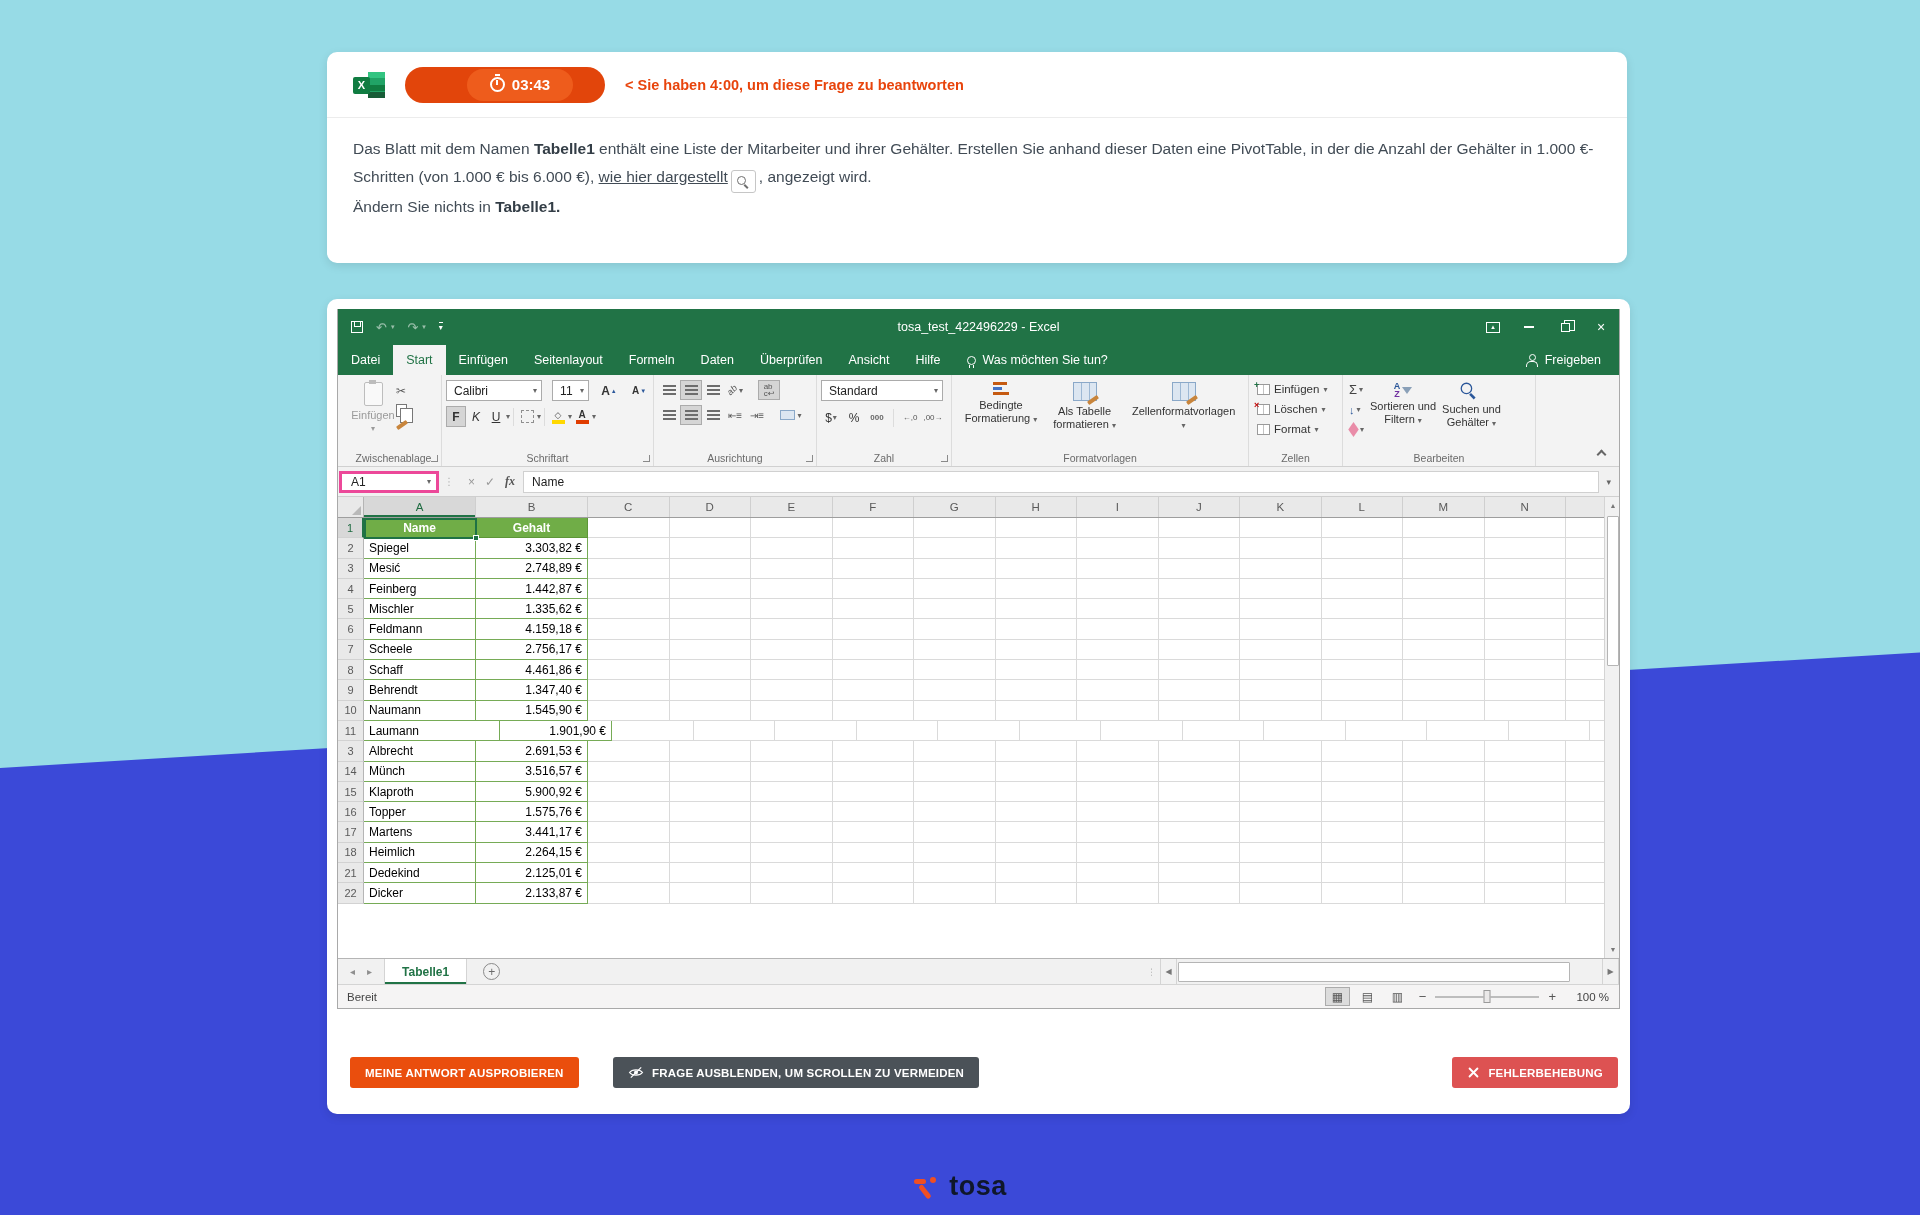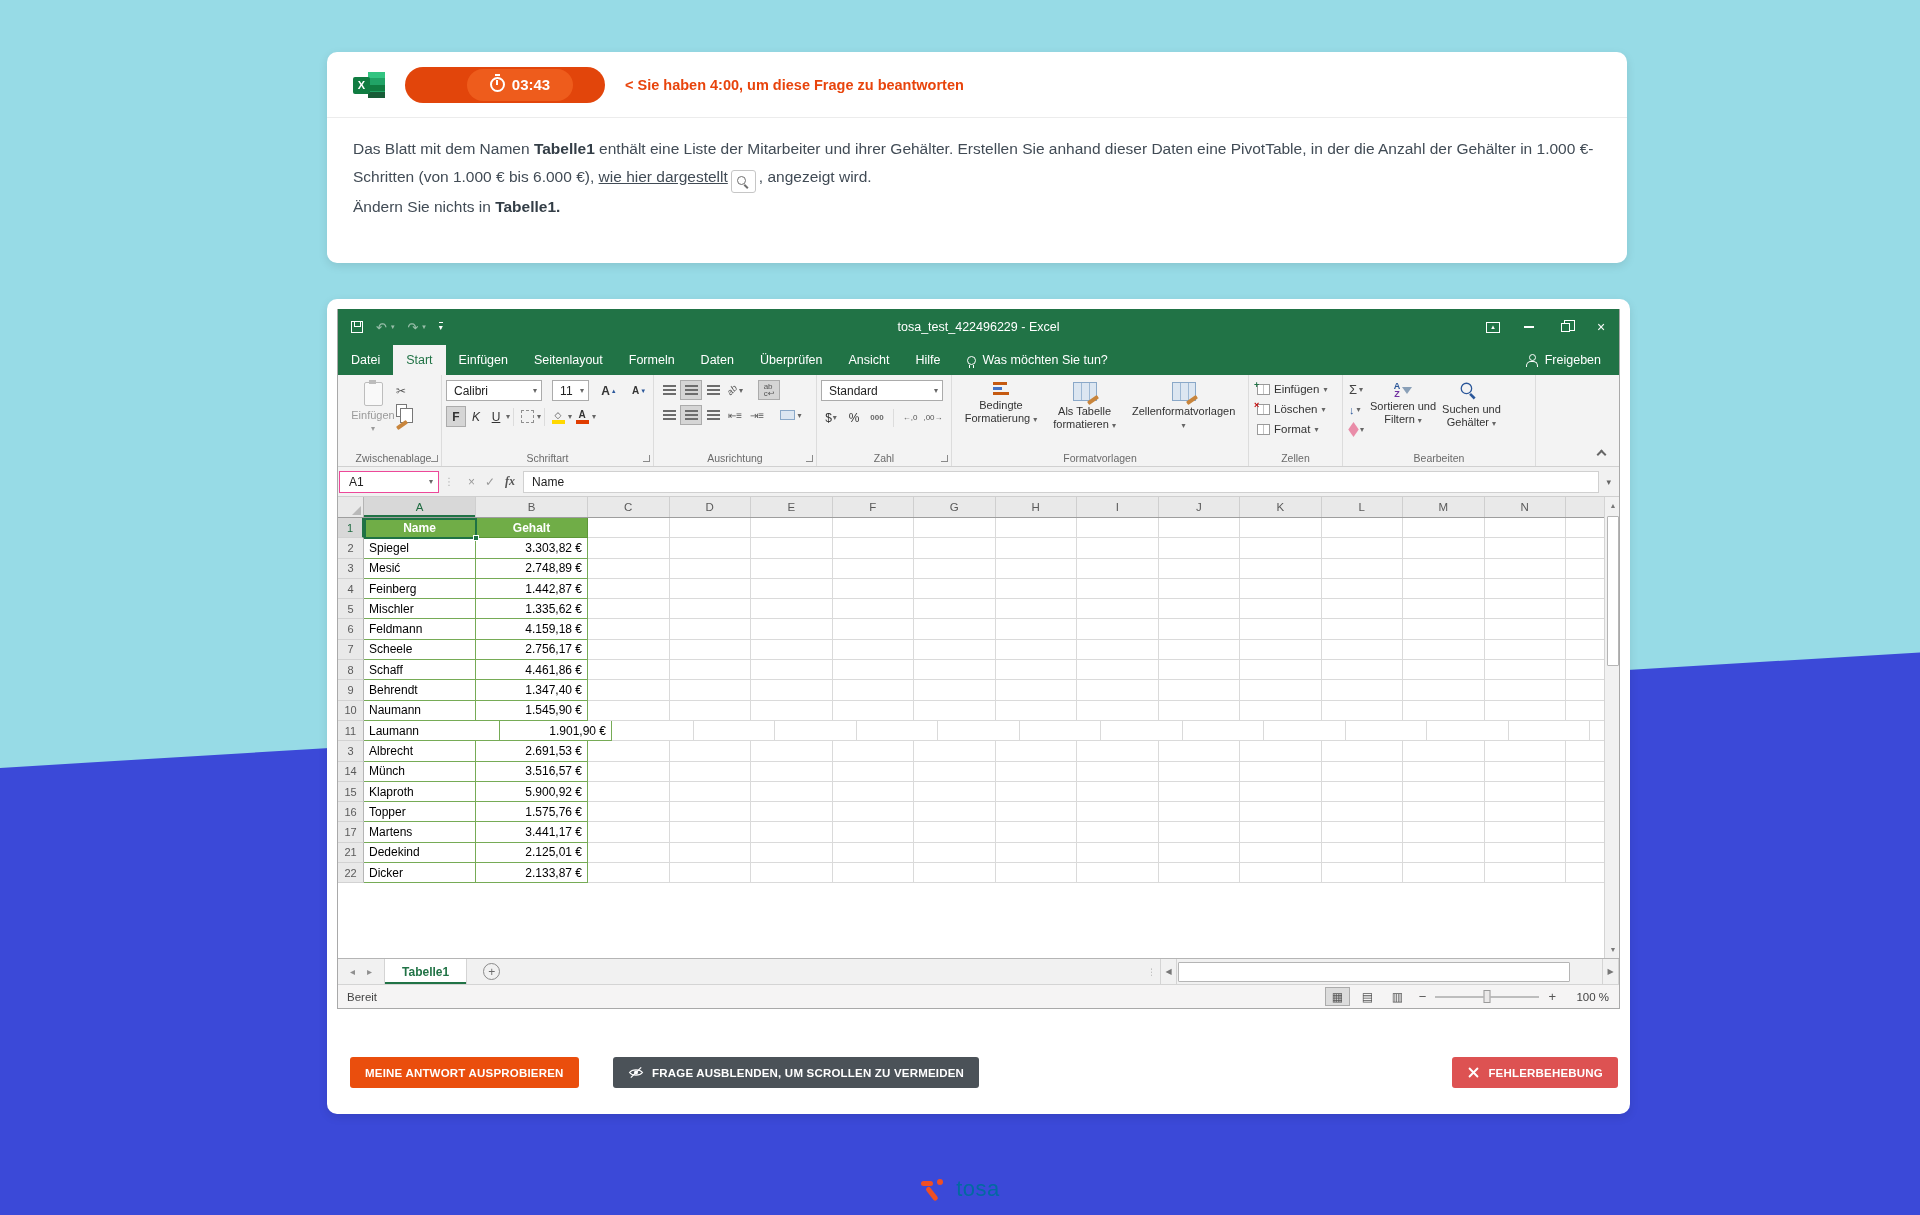--- a/index.html
+++ b/index.html
@@ -160,21 +160,21 @@
   .az-letters { display:flex; flex-direction:column; font-size:9px; font-weight:700; line-height:8px; }
   .az-letters b:first-child { color:#2b579a; } .az-letters b:last-child { color:#7030a0; }
   .funnel { width:0; height:0; border-left:5px solid transparent; border-right:5px solid transparent;
             border-top:7px solid #8aa0b8; }
   .i-collapse { position:absolute; right:14px; bottom:8px; width:7px; height:7px;
                 border-left:2px solid #666; border-top:2px solid #666; transform:rotate(45deg); }
 
   
   .fbar { height:30px; background:#f1f1f1; border-bottom:1px solid #cfcfcf; display:flex;
           align-items:center; padding:3px 1px; flex:none; }
-  .namebox { width:100px; height:22px; background:#fff; border:1px solid #ec4899; display:flex;
+  .namebox { width:100px; height:22px; background:#fff; border:3px solid #ec4899; display:flex;
              align-items:center; padding:0 5px 0 9px; font-size:12px; color:#222; }
   .namebox .chev { margin-left:auto; }
   .fdots { color:#b0b0b0; font-size:10px; padding:0 5px; letter-spacing:1px; }
   .fbtns { display:flex; align-items:center; gap:10px; padding:0 8px; color:#9a9a9a; font-size:12px; }
   .fx { font-family:"Liberation Serif", serif; font-style:italic; font-weight:700; color:#555; }
   .ffield { flex:1; height:22px; background:#fff; border:1px solid #d0d0d0; display:flex;
             align-items:center; padding:0 8px; font-size:12px; color:#222; }
   .fchev { padding:0 7px; color:#666; font-size:9px; }
 
   
@@ -254,21 +254,21 @@
   
   .brand { position:absolute; left:0; right:0; bottom:13px; display:flex; align-items:center;
            justify-content:center; gap:9px; }
   .tosa-mark { position:relative; width:27px; height:27px; }
   .tosa-mark .b1 { position:absolute; left:1px; top:6px; width:12px; height:5px; background:#f25022;
                    border-radius:2.5px; background:#f04f23; }
   .tosa-mark .b2 { position:absolute; left:7px; top:10px; width:16px; height:5px; background:#f04f23;
                    border-radius:2.5px; transform:rotate(52deg); transform-origin:0 50%; }
   .tosa-mark .dot { position:absolute; left:17px; top:4px; width:6px; height:6px; background:#f04f23;
                     border-radius:50%; }
-  .brand-text { color:#0369a1; font-size:22px; font-weight:400; letter-spacing:.5px; }
+  .brand-text { color:#0f172a; font-size:27px; font-weight:700; letter-spacing:.5px; }
 </style>
 </head>
 <body>
 
 <div class="bg-blue"></div>
 
 <div class="qcard">
   <div class="qcard-top">
     <div class="xl-logo">
       <span class="sheet">
@@ -876,20 +876,38 @@
               <div class="ecell" style="width: 81.5px;"></div>
               <div class="ecell" style="width: 81.5px;"></div>
               <div class="ecell" style="width: 81.5px;"></div>
               <div class="ecell" style="width: 81.5px;"></div>
               <div class="filler" style="width: 38px;"></div>
             </div>
             <div class="grow">
               <div class="rnum">17</div>
               <div class="dcell" style="width: 112px;">Martens</div>
               <div class="dcell num" style="width: 112px;">3.441,17 €</div>
+              <div class="ecell" style="width: 81.5px;"></div>
+              <div class="ecell" style="width: 81.5px;"></div>
+              <div class="ecell" style="width: 81.5px;"></div>
+              <div class="ecell" style="width: 81.5px;"></div>
+              <div class="ecell" style="width: 81.5px;"></div>
+              <div class="ecell" style="width: 81.5px;"></div>
+              <div class="ecell" style="width: 81.5px;"></div>
+              <div class="ecell" style="width: 81.5px;"></div>
+              <div class="ecell" style="width: 81.5px;"></div>
+              <div class="ecell" style="width: 81.5px;"></div>
+              <div class="ecell" style="width: 81.5px;"></div>
+              <div class="ecell" style="width: 81.5px;"></div>
+              <div class="filler" style="width: 38px;"></div>
+            </div>
+            <div class="grow">
+              <div class="rnum">18</div>
+              <div class="dcell" style="width: 112px;">Heimlich</div>
+              <div class="dcell num" style="width: 112px;">2.264,15 €</div>
               <div class="ecell" style="width: 81.5px;"></div>
               <div class="ecell" style="width: 81.5px;"></div>
               <div class="ecell" style="width: 81.5px;"></div>
               <div class="ecell" style="width: 81.5px;"></div>
               <div class="ecell" style="width: 81.5px;"></div>
               <div class="ecell" style="width: 81.5px;"></div>
               <div class="ecell" style="width: 81.5px;"></div>
               <div class="ecell" style="width: 81.5px;"></div>
               <div class="ecell" style="width: 81.5px;"></div>
               <div class="ecell" style="width: 81.5px;"></div>

